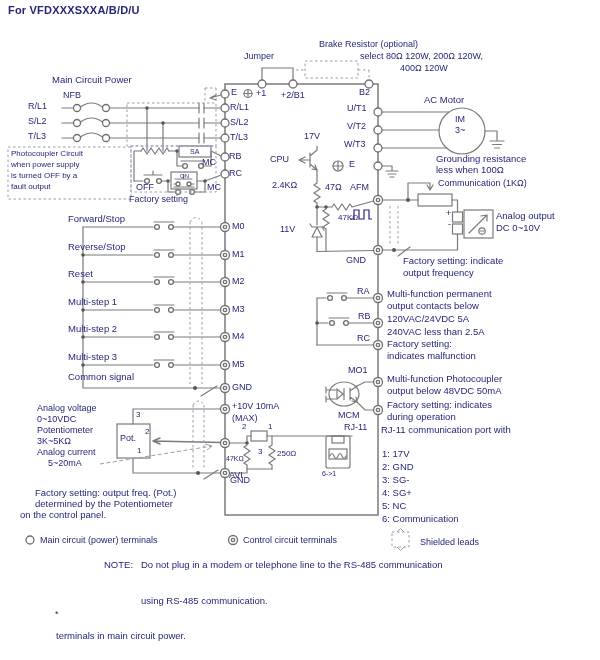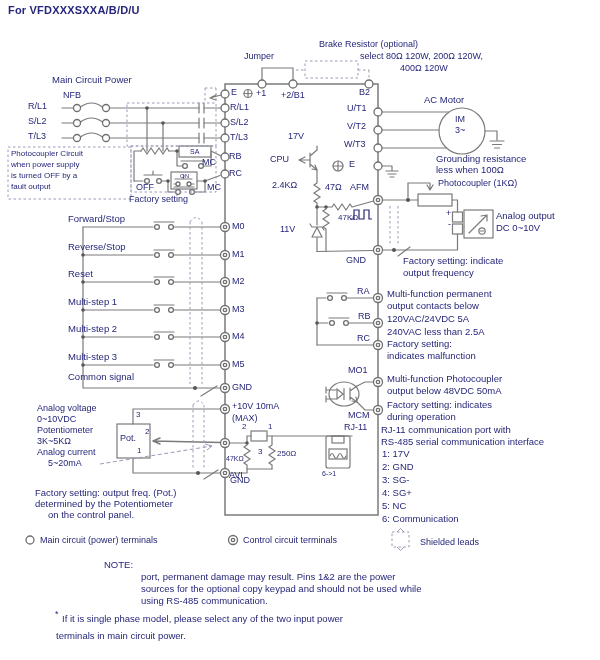--- a/index.html
+++ b/index.html
@@ -296,29 +296,29 @@
 <span class="lbl" style="left:232px;top:332px">M4</span>
 <span class="lbl" style="left:232px;top:360px">M5</span>
 <span class="lbl" style="left:232px;top:383px">GND</span>
 
 <span class="lbl" style="left:230px;top:103px">R/L1</span>
 <span class="lbl" style="left:230px;top:118px">S/L2</span>
 <span class="lbl" style="left:230px;top:133px">T/L3</span>
 <span class="lbl" style="left:229px;top:152px">RB</span>
 <span class="lbl" style="left:229px;top:169px">RC</span>
 
-<span class="lbl" style="left:288px;top:132px">17V</span>
+<span class="lbl" style="left:304px;top:132px">17V</span>
 <span class="lbl" style="left:270px;top:155px">CPU</span>
 <span class="lbl" style="left:272px;top:181px">2.4KΩ</span>
 <span class="lbl" style="left:325px;top:183px">47Ω</span>
 <span class="lbl" style="left:350px;top:183px">AFM</span>
 <span class="lbl s8" style="left:338px;top:214px">47KΩ</span>
 <span class="lbl" style="left:280px;top:225px">11V</span>
 <span class="lbl" style="left:346px;top:256px">GND</span>
-<span class="lbl" style="left:438px;top:179px">Photocoupler (1KΩ)</span>
+<span class="lbl" style="left:438px;top:179px">Communication (1KΩ)</span>
 <span class="lbl" style="left:446px;top:209px">+</span>
 <span class="lbl" style="left:448px;top:220px">-</span>
 <span class="lbl s95" style="left:496px;top:211px">Analog output</span>
 <span class="lbl s95" style="left:496px;top:223px">DC 0~10V</span>
 <span class="lbl s95" style="left:403px;top:256px">Factory setting: indicate</span>
 <span class="lbl s95" style="left:403px;top:268px">output frequency</span>
 
 <span class="lbl s95" style="left:424px;top:95px">AC Motor</span>
 <span class="lbl" style="left:455px;top:115px">IM</span>
 <span class="lbl" style="left:455px;top:126px">3~</span>
@@ -333,30 +333,29 @@
 <span class="lbl" style="left:358px;top:312px">RB</span>
 <span class="lbl" style="left:357px;top:334px">RC</span>
 <span class="lbl s95" style="left:387px;top:289px">Multi-function permanent</span>
 <span class="lbl s95" style="left:387px;top:301px">output contacts below</span>
 <span class="lbl s95" style="left:387px;top:314px">120VAC/24VDC 5A</span>
 <span class="lbl s95" style="left:387px;top:327px">240VAC less than 2.5A</span>
 <span class="lbl s95" style="left:387px;top:339px">Factory setting:</span>
 <span class="lbl s95" style="left:387px;top:351px">indicates malfunction</span>
 
 <span class="lbl" style="left:348px;top:366px">MO1</span>
-<span class="lbl" style="left:348px;top:411px">MCM</span>
+<span class="lbl" style="left:338px;top:411px">MCM</span>
 <span class="lbl s95" style="left:387px;top:374px">Multi-function Photocoupler</span>
 <span class="lbl s95" style="left:387px;top:386px">output below 48VDC 50mA</span>
 <span class="lbl s95" style="left:387px;top:400px">Factory setting: indicates</span>
 <span class="lbl s95" style="left:387px;top:412px">during operation</span>
 
 <span class="lbl" style="left:344px;top:423px">RJ-11</span>
 <span class="lbl s7" style="left:322px;top:470px">6-&gt;1</span>
 <span class="lbl s95" style="left:381px;top:425px">RJ-11 communication port with</span>
-<span class="lbl s95" style="left:381px;top:437px">RS-485 serial communication interface</span>
 <span class="lbl s95" style="left:382px;top:449px">1: 17V</span>
 <span class="lbl s95" style="left:382px;top:462px">2: GND</span>
 <span class="lbl s95" style="left:382px;top:475px">3: SG-</span>
 <span class="lbl s95" style="left:382px;top:488px">4: SG+</span>
 <span class="lbl s95" style="left:382px;top:501px">5: NC</span>
 <span class="lbl s95" style="left:382px;top:514px">6: Communication</span>
 
 <span class="lbl" style="left:37px;top:404px">Analog voltage</span>
 <span class="lbl" style="left:37px;top:415px">0~10VDC</span>
 <span class="lbl" style="left:37px;top:426px">Potentiometer</span>
@@ -371,27 +370,25 @@
 <span class="lbl" style="left:232px;top:414px">(MAX)</span>
 <span class="lbl" style="left:229px;top:471px">AVI</span>
 <span class="lbl s7" style="left:226px;top:455px">47KΩ</span>
 <span class="lbl" style="left:230px;top:476px">GND</span>
 <span class="lbl s8" style="left:242px;top:423px">2</span>
 <span class="lbl s8" style="left:268px;top:423px">1</span>
 <span class="lbl s8" style="left:258px;top:448px">3</span>
 <span class="lbl s8" style="left:277px;top:450px">250Ω</span>
 <span class="lbl s95" style="left:35px;top:488px">Factory setting: output freq. (Pot.)</span>
 <span class="lbl s95" style="left:35px;top:499px">determined by the Potentiometer</span>
-<span class="lbl s95" style="left:48px;top:510px">on the control panel.</span>
+<span class="lbl s95" style="left:20px;top:510px">on the control panel.</span>
 
 <span class="lbl" style="left:40px;top:536px">Main circuit (power) terminals</span>
 <span class="lbl" style="left:243px;top:536px">Control circuit terminals</span>
 <span class="lbl" style="left:420px;top:538px">Shielded leads</span>
 
 <span class="lbl s95" style="left:104px;top:560px">NOTE:</span>
-<span class="lbl s95" style="left:141px;top:572px">port, permanent damage may result. Pins 1&amp;2 are the power</span>
-<span class="lbl s95" style="left:141px;top:584px">sources for the optional copy keypad and should not be used while</span>
+<span class="lbl s95" style="left:141px;top:560px">Do not plug in a modem or telephone line to the RS-485 communication</span>
 <span class="lbl s95" style="left:141px;top:596px">using RS-485 communication.</span>
 <span class="lbl" style="left:55px;top:610px">*</span>
-<span class="lbl s95" style="left:62px;top:614px">If it is single phase model, please select any of the two input power</span>
 <span class="lbl s95" style="left:56px;top:631px">terminals in main circuit power.</span>
 
 </div>
 
 </body></html>

